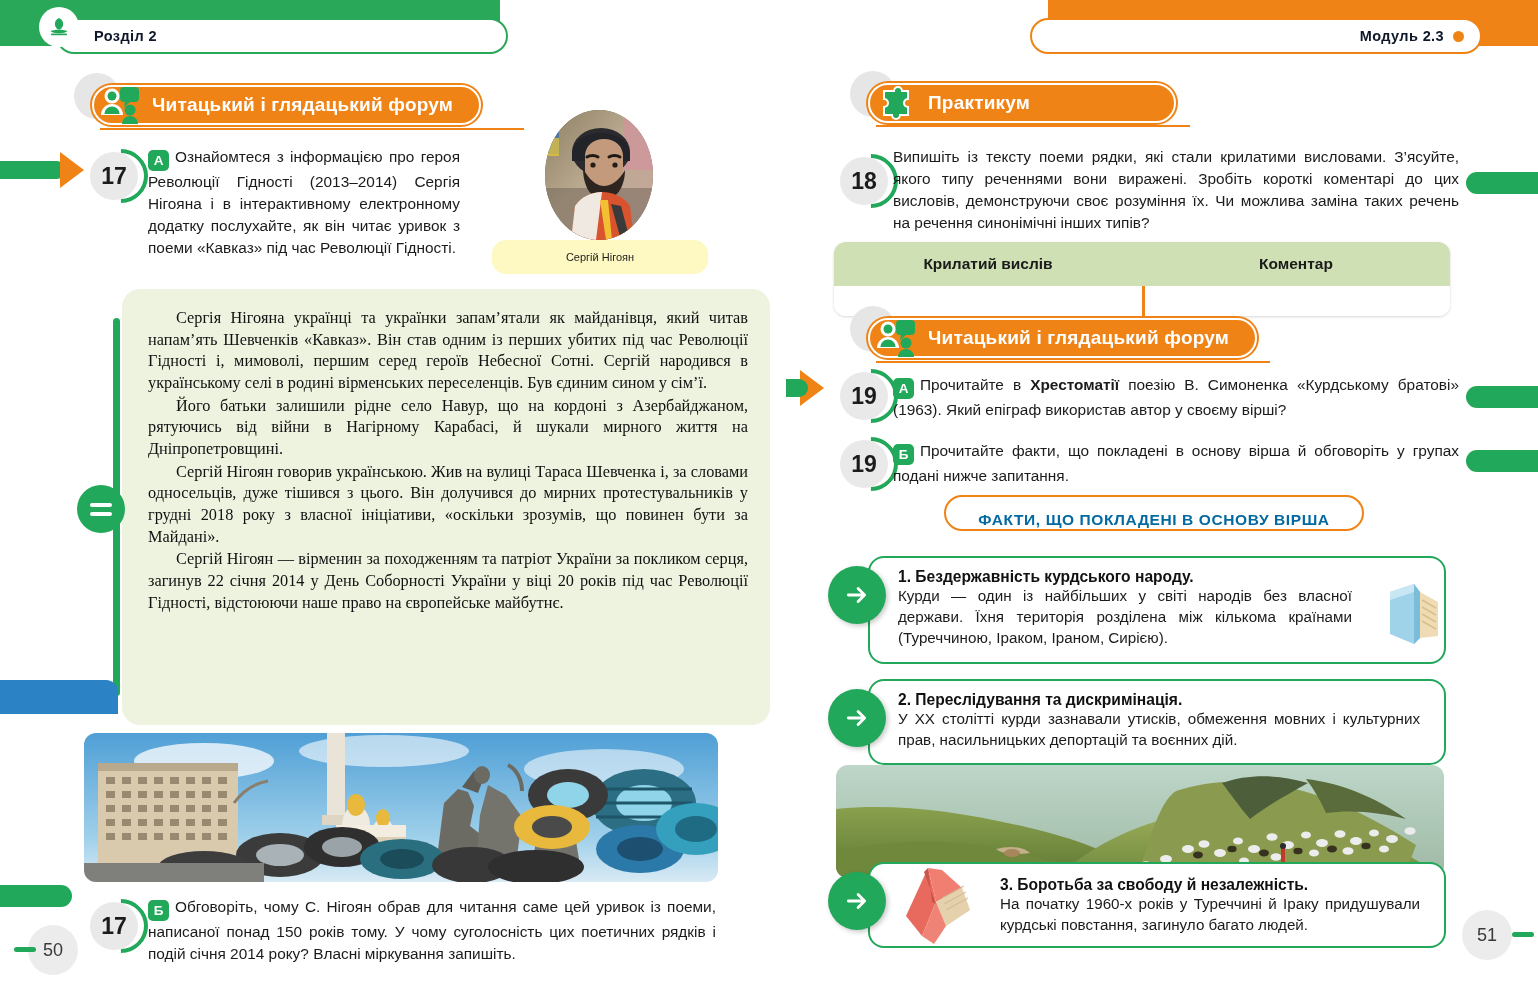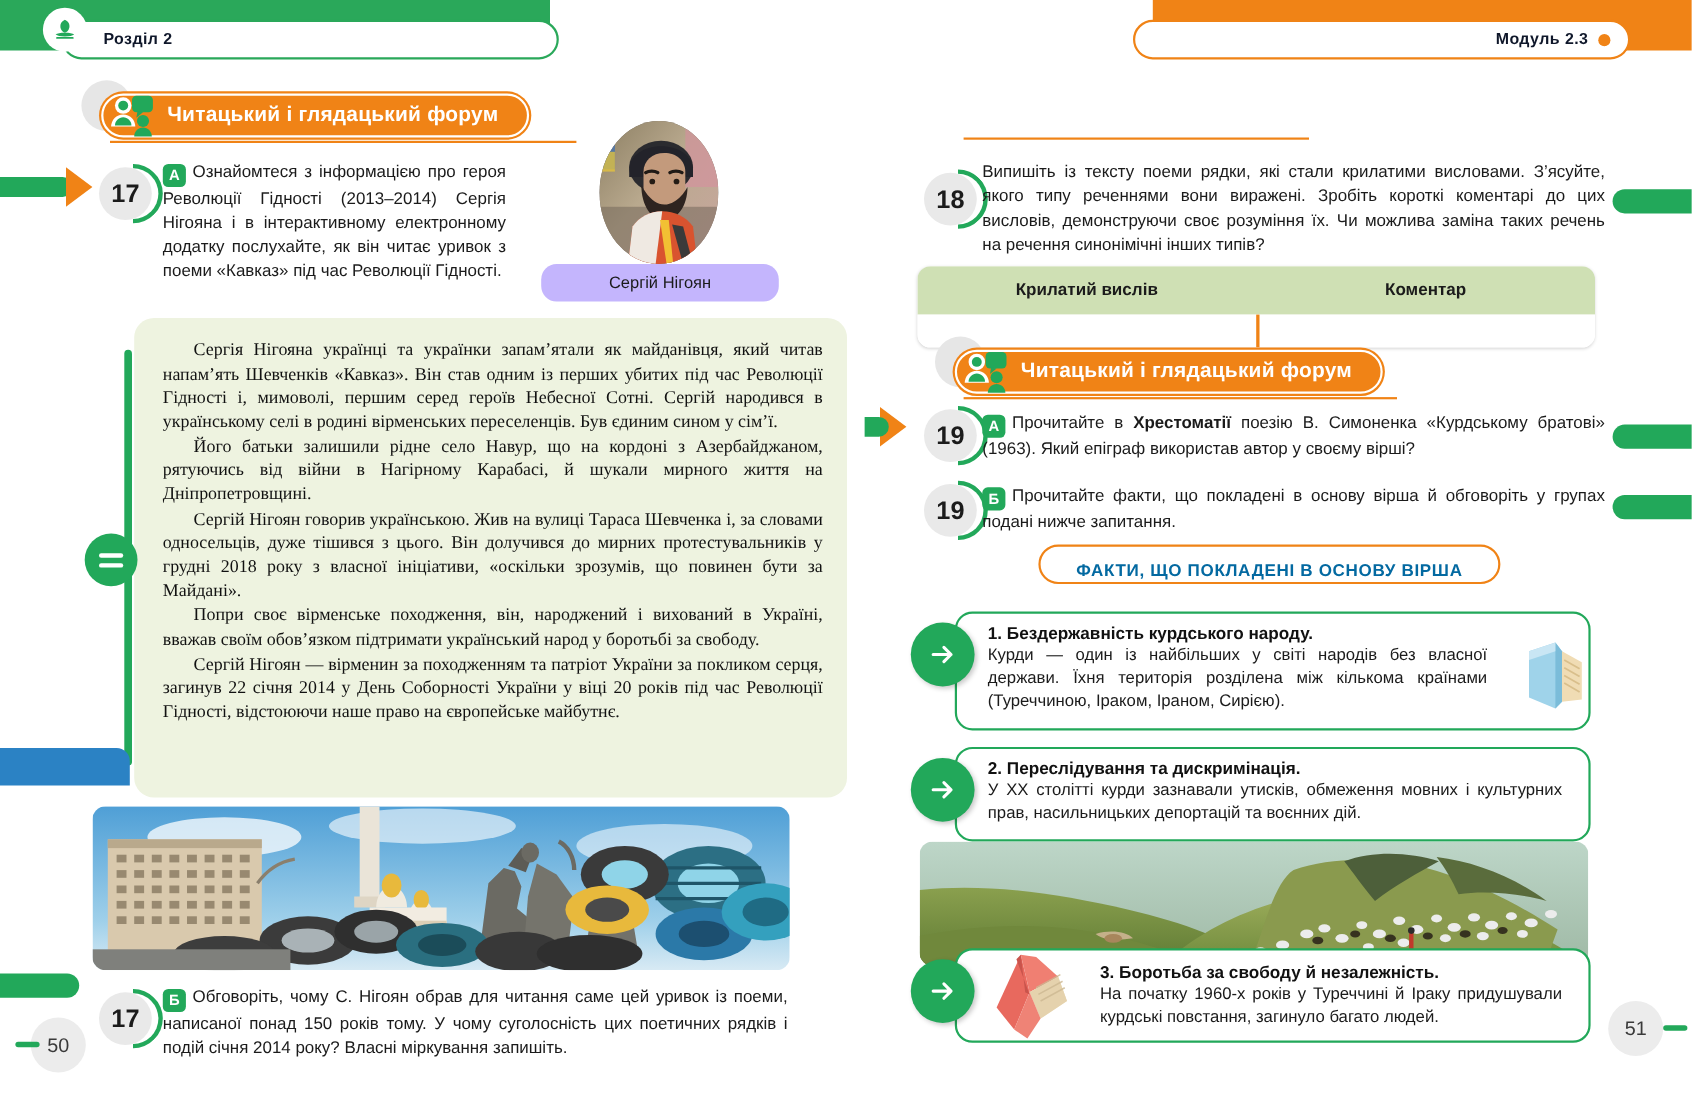--- a/index.html
+++ b/index.html
@@ -104,23 +104,23 @@
   
   .photo { position:absolute; overflow:hidden; }
   .photo.rounded { border-radius:12px; }
 
   
   .portrait {
     position:absolute; width:108px; height:130px; border-radius:54px/65px; overflow:hidden;
     background:#6b6156;
   }
   .cap-pill {
-    position:absolute; background:#c4b5fd; border-radius:14px;
+    position:absolute; background:#fef9c3; border-radius:14px;
     display:flex; align-items:center; justify-content:center;
-    font-size:15px; color:#1b1b1b;
+    font-size:11px; color:#1b1b1b;
   }
 
   
   .tbl { position:absolute; border-radius:12px; overflow:hidden; background:#fff;
          box-shadow:0 1px 3px rgba(0,0,0,.16); }
   .tbl-head { display:flex; background:#cfe0b4; height:44px; }
   .tbl-head div { flex:1; display:flex; align-items:center; justify-content:center;
                   font-size:15.5px; font-weight:bold; color:#1b1b1b; }
   .tbl-body { display:flex; height:30px; background:#fff; position:relative; }
   .tbl-div { position:absolute; left:50%; top:0; width:3px; height:100%; background:#f08316; }
@@ -234,21 +234,20 @@
   </div>
   <div class="cap-pill" style="left:492px; top:240px; width:216px; height:34px;">
     <span>Сергій Нігоян</span>
   </div>
 
   <div class="readbox" style="left:122px; top:289px; width:648px; height:436px;">
     <div>
       <p>Сергія Нігояна українці та українки запам’ятали як майданівця, який читав напам’ять Шевченків «Кавказ». Він став одним із перших убитих під час Революції Гідності і, мимоволі, першим серед героїв Небесної Сотні. Сергій народився в українському селі в родині вірменських переселенців. Був єдиним сином у сім’ї.</p>
       <p>Його батьки залишили рідне село Навур, що на кордоні з Азербайджаном, рятуючись від війни в Нагірному Карабасі, й шукали мирного життя на Дніпропетровщині.</p>
       <p>Сергій Нігоян говорив українською. Жив на вулиці Тараса Шевченка і, за словами односельців, дуже тішився з цього. Він долучився до мирних протестувальників у грудні 2018 року з власної ініціативи, «оскільки зрозумів, що повинен бути за Майдані».</p>
-      <p>Попри своє вірменське походження, він, народжений і вихований в Україні, вважав своїм обов’язком підтримати український народ у боротьбі за свободу.</p>
       <p>Сергій Нігоян — вірменин за походженням та патріот України за покликом серця, загинув 22 січня 2014 у День Соборності України у віці 20 років під час Революції Гідності, відстоюючи наше право на європейське майбутнє.</p>
     </div>
   </div>
   <div class="readbox-spine" style="left:113px; top:318px; height:378px;"></div>
   <div class="readbox-icon" style="left:77px; top:485px;">
     <i></i>
     <i></i>
   </div>
 
   <div class="photo rounded" style="left:84px; top:733px; width:634px; height:149px;">
@@ -372,20 +371,29 @@
   <div class="pg-dash" style="left:14px; top:947px;"></div>
 
   <div class="blue-corner" style="left:0; top:680px; width:118px; height:34px; border-radius:0 12px 0 0;"></div>
 
   <div class="hdr-band right"></div>
   <div class="hdr-pill right">
     <span class="hdr-label">Модуль 2.3</span>
     <span class="mod-dot"></span>
   </div>
 
+  <div class="sect" style="left:868px; top:83px;">
+    <div class="shadow-circ"></div>
+    <div class="bar" style="width:308px;">
+      <span class="bar-txt">Практикум</span>
+    </div>
+    <svg class="sect-icon" viewBox="0 0 48 48">
+      <path d="M12 12h10a4 4 0 1 1 8 0h6v8a4 4 0 1 0 0 8v8h-8a4 4 0 1 1-8 0h-8v-8a4 4 0 1 0 0-8z" fill="#22a85a" stroke="#ffffff" stroke-width="2"></path>
+    </svg>
+  </div>
   <div class="sect-underline" style="left:876px; top:125px; width:314px;"></div>
 
   <div class="exnum" style="left:840px; top:157px;">
     <div class="arc"></div>
     <div class="circ">18</div>
   </div>
   <div class="task-text" style="left:893px; top:146px; width:566px;">Випишіть із тексту поеми рядки, які стали крилатими висловами. З’ясуйте, якого типу реченнями вони виражені. Зробіть короткі коментарі до цих висловів, демонструючи своє розуміння їх. Чи можлива заміна таких речень на речення синонімічні інших типів?</div>
 
   <div class="mtab r" style="top:172px; width:72px;"></div>
 

